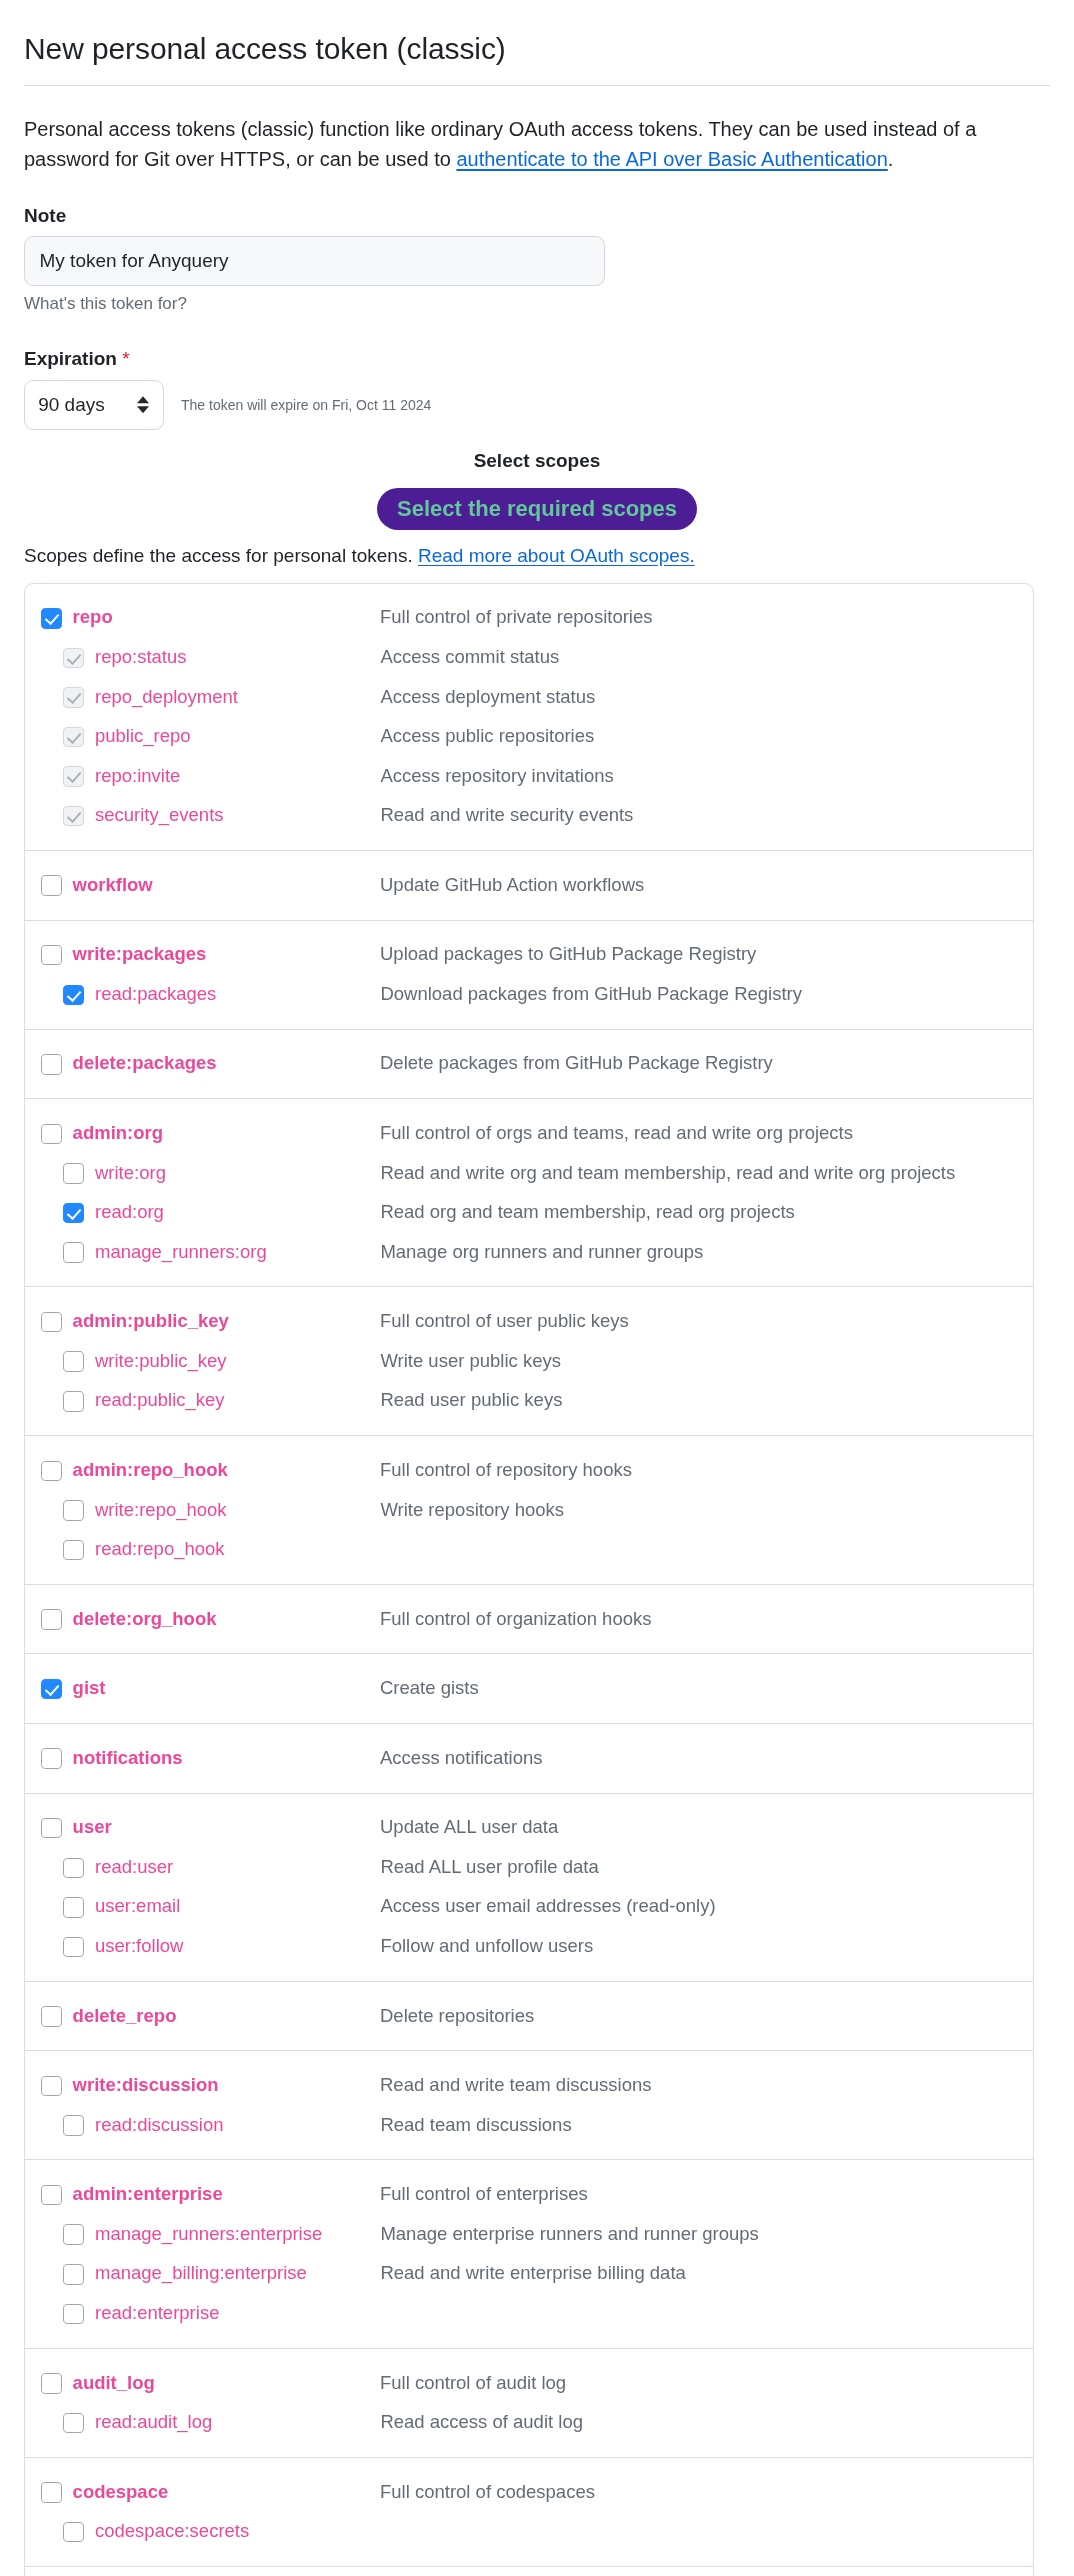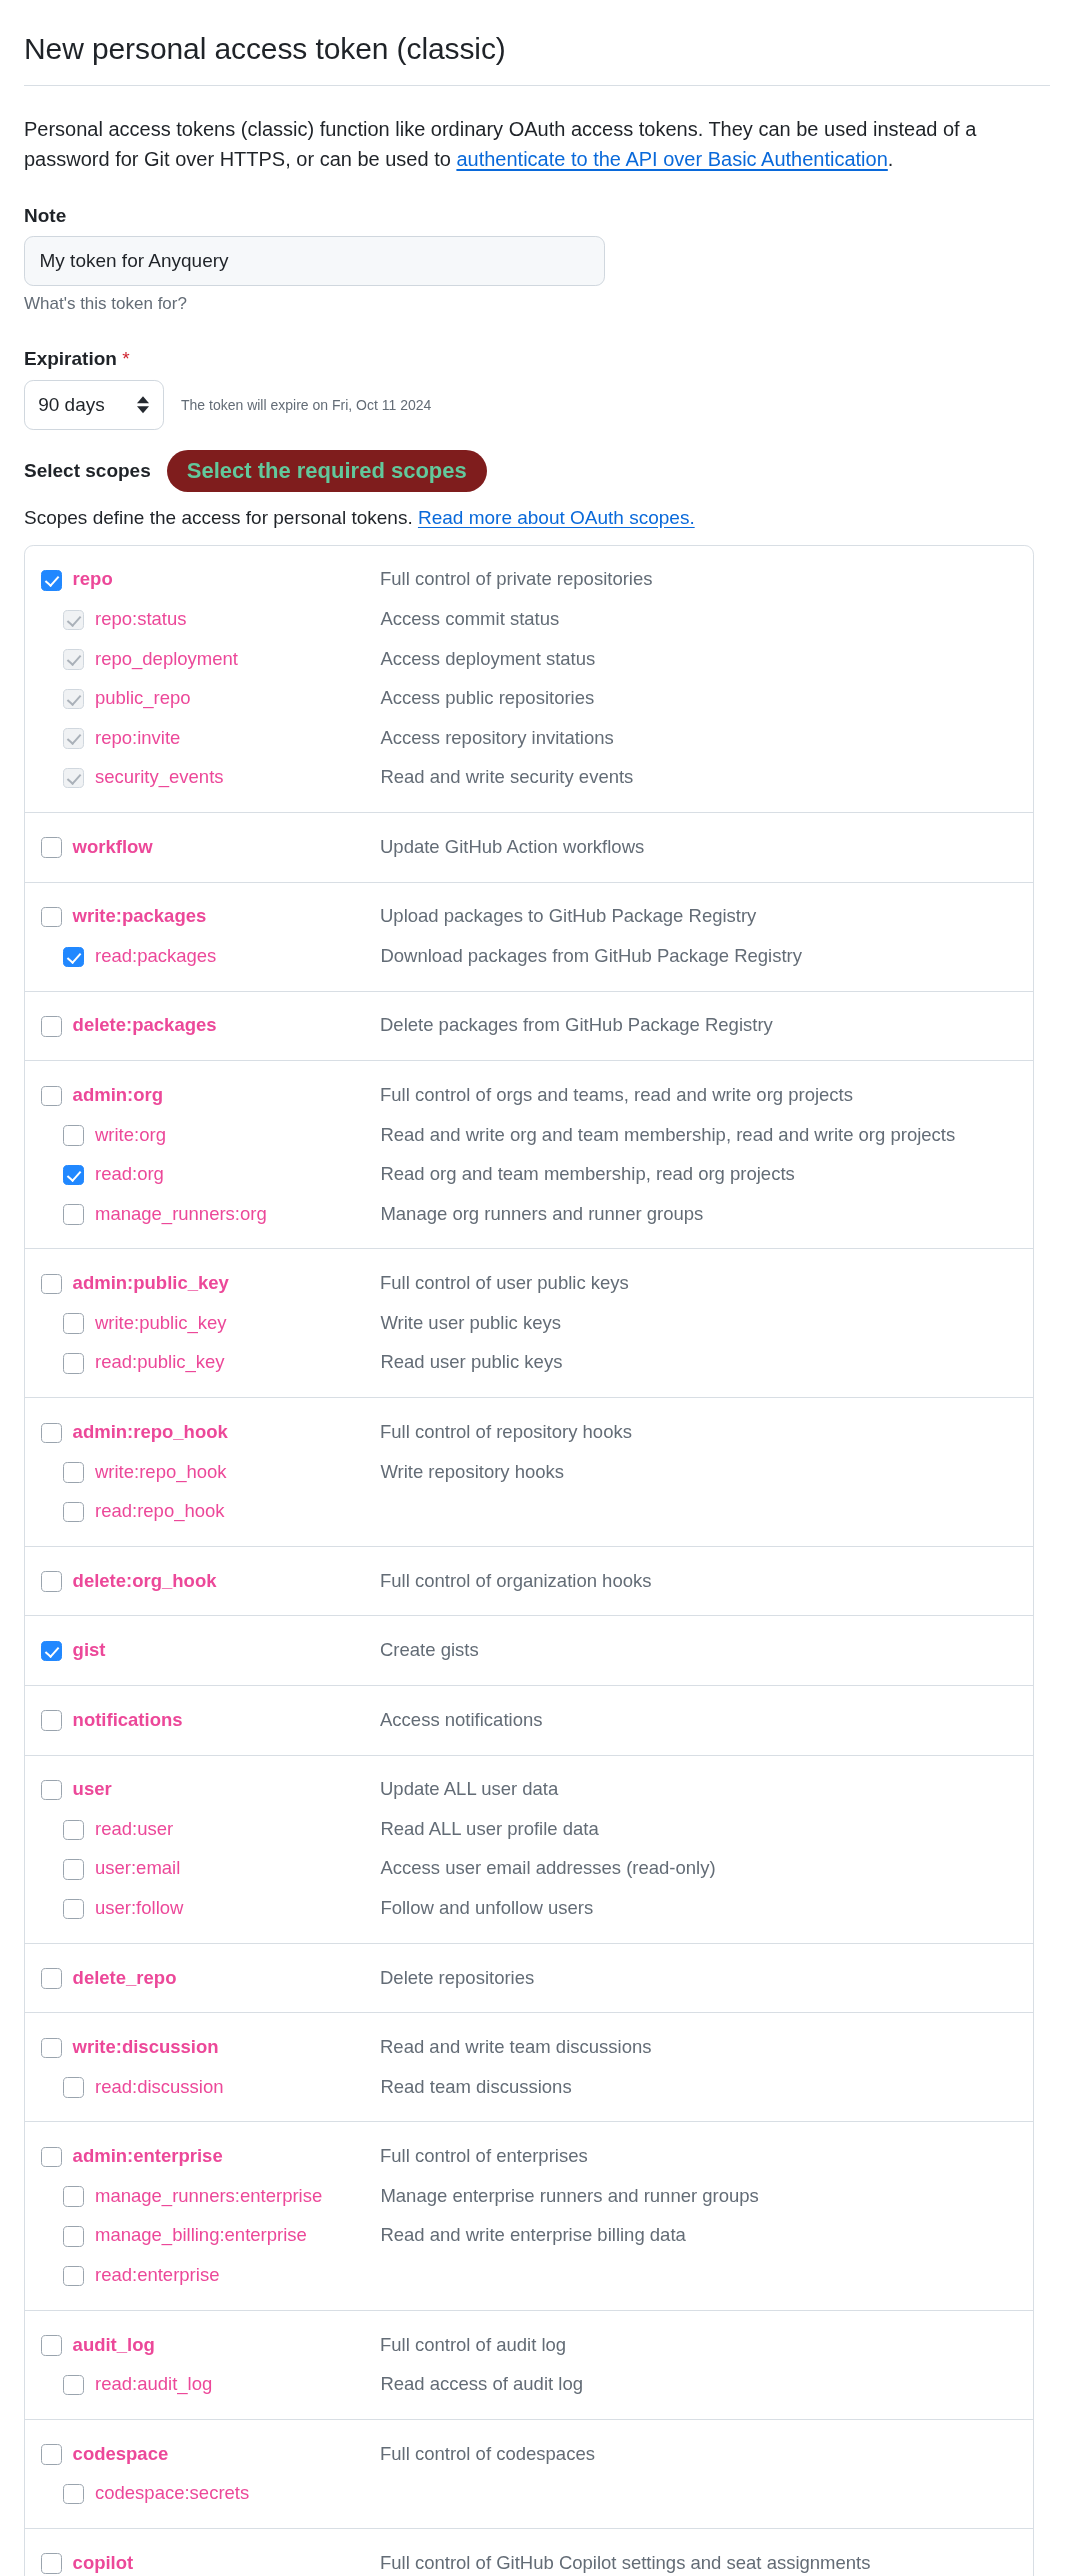--- a/index.html
+++ b/index.html
@@ -88,23 +88,24 @@
     border-right: 6px solid transparent;
   }
   .sel-arrows i.up { border-bottom: 7.3px solid #24292f; }
   .sel-arrows i.dn { border-top: 7.3px solid #24292f; }
   .exp-note { font-size: 14px; color: #636c76; }
 
   
   .scopes-head-row {
     display: flex; align-items: center; gap: 16px;
     margin: 0 0 0 0;
+    flex-direction: column;
   }
   .badge-green {
-    background: #7f1d1d;
+    background: #4c1d95;
     color: #62c89b;
     font-size: 22px;
     font-weight: 700;
     border-radius: 26.4px;
     padding: 9.2px 20px;
     white-space: nowrap;
     line-height: 1.1;
   }
   .scopes-desc {
     font-size: 19px;

